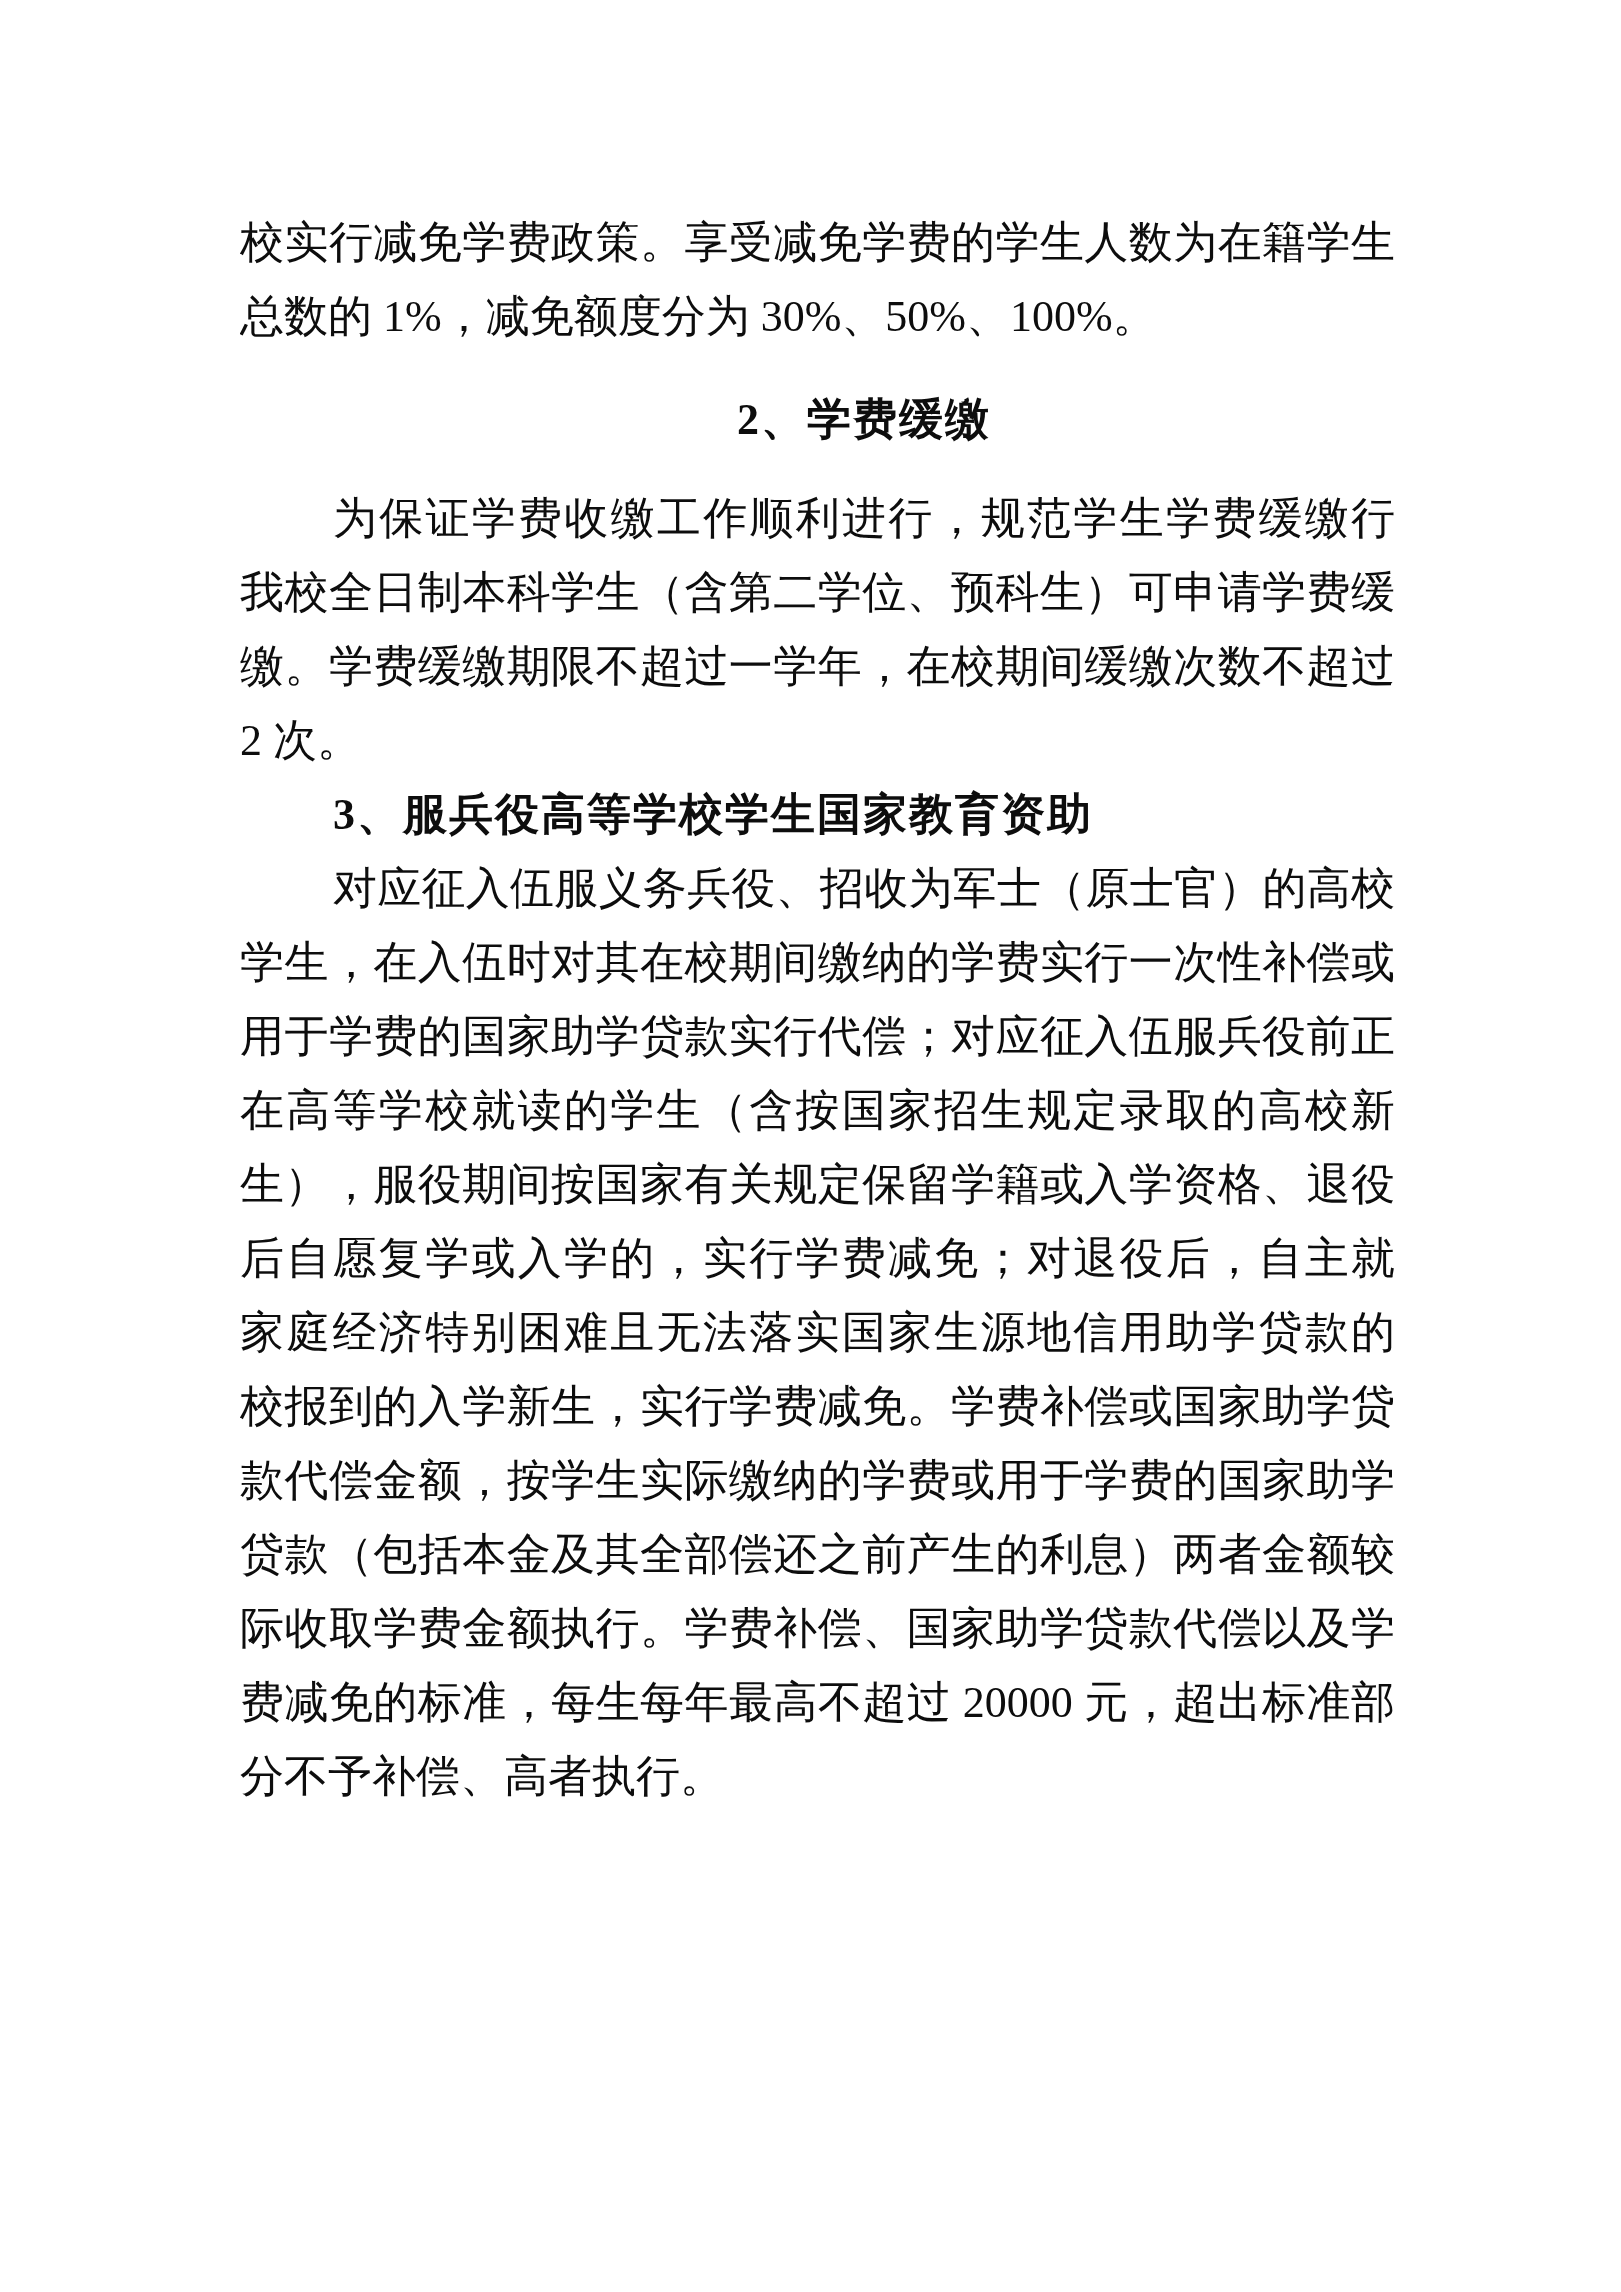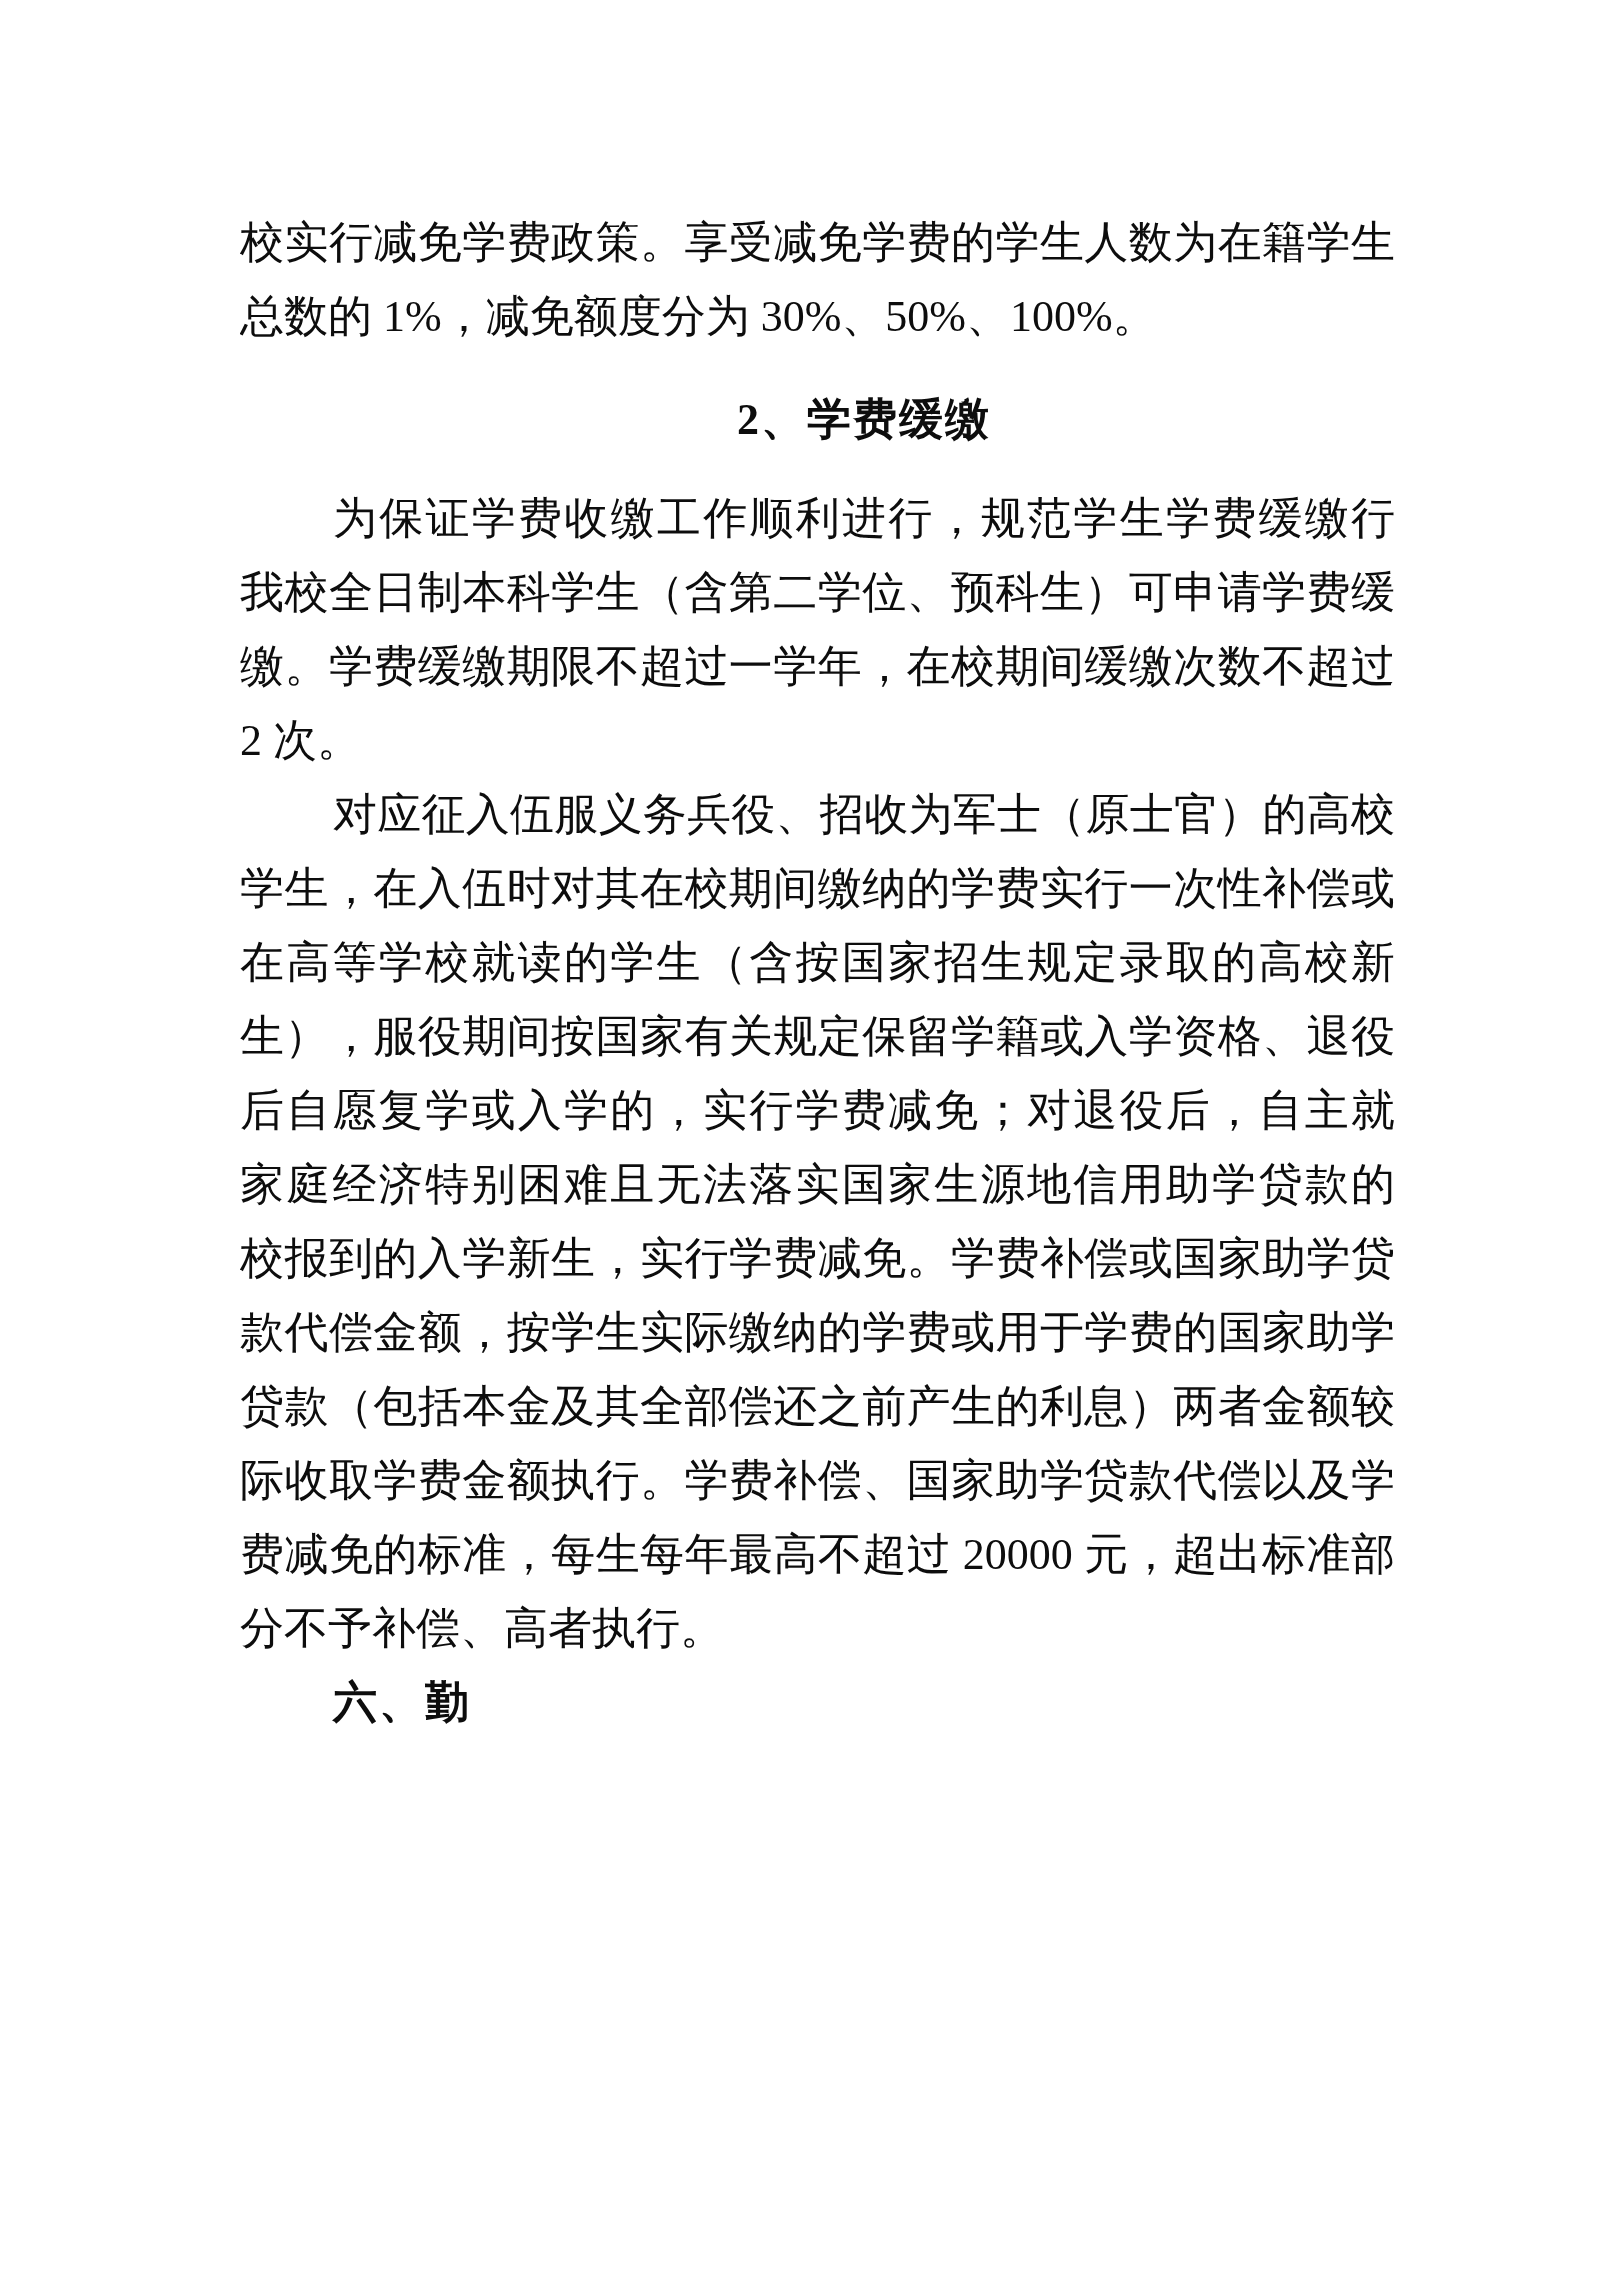--- a/index.html
+++ b/index.html
@@ -57,22 +57,24 @@
 
 <div class="page">
   <div class="text-block">
       <div class="line body fill">校实行减免学费政策。享受减免学费的学生人数为在籍学生</div>
       <div class="line body">总数的 1%，减免额度分为 30%、50%、100%。</div>
       <div class="line heading indent spaced">2、学费缓缴</div>
       <div class="line body indent fill">为保证学费收缴工作顺利进行，规范学生学费缓缴行为，</div>
       <div class="line body fill">我校全日制本科学生（含第二学位、预科生）可申请学费缓</div>
       <div class="line body fill">缴。学费缓缴期限不超过一学年，在校期间缓缴次数不超过</div>
       <div class="line body">2 次。</div>
+      <div class="line heading indent">3、服兵役高等学校学生国家教育资助</div>
       <div class="line body indent fill">对应征入伍服义务兵役、招收为军士（原士官）的高校</div>
       <div class="line body fill">学生，在入伍时对其在校期间缴纳的学费实行一次性补偿或</div>
+      <div class="line body fill">用于学费的国家助学贷款实行代偿；对应征入伍服兵役前正</div>
       <div class="line body fill">在高等学校就读的学生（含按国家招生规定录取的高校新</div>
       <div class="line body fill">生），服役期间按国家有关规定保留学籍或入学资格、退役</div>
       <div class="line body fill">后自愿复学或入学的，实行学费减免；对退役后，自主就业，</div>
       <div class="line body fill">家庭经济特别困难且无法落实国家生源地信用助学贷款的</div>
       <div class="line body fill">校报到的入学新生，实行学费减免。学费补偿或国家助学贷</div>
       <div class="line body fill">款代偿金额，按学生实际缴纳的学费或用于学费的国家助学</div>
       <div class="line body fill">贷款（包括本金及其全部偿还之前产生的利息）两者金额较</div>
       <div class="line body fill">际收取学费金额执行。学费补偿、国家助学贷款代偿以及学</div>
       <div class="line body fill">费减免的标准，每生每年最高不超过 20000 元，超出标准部</div>
       <div class="line body">分不予补偿、高者执行。</div>

